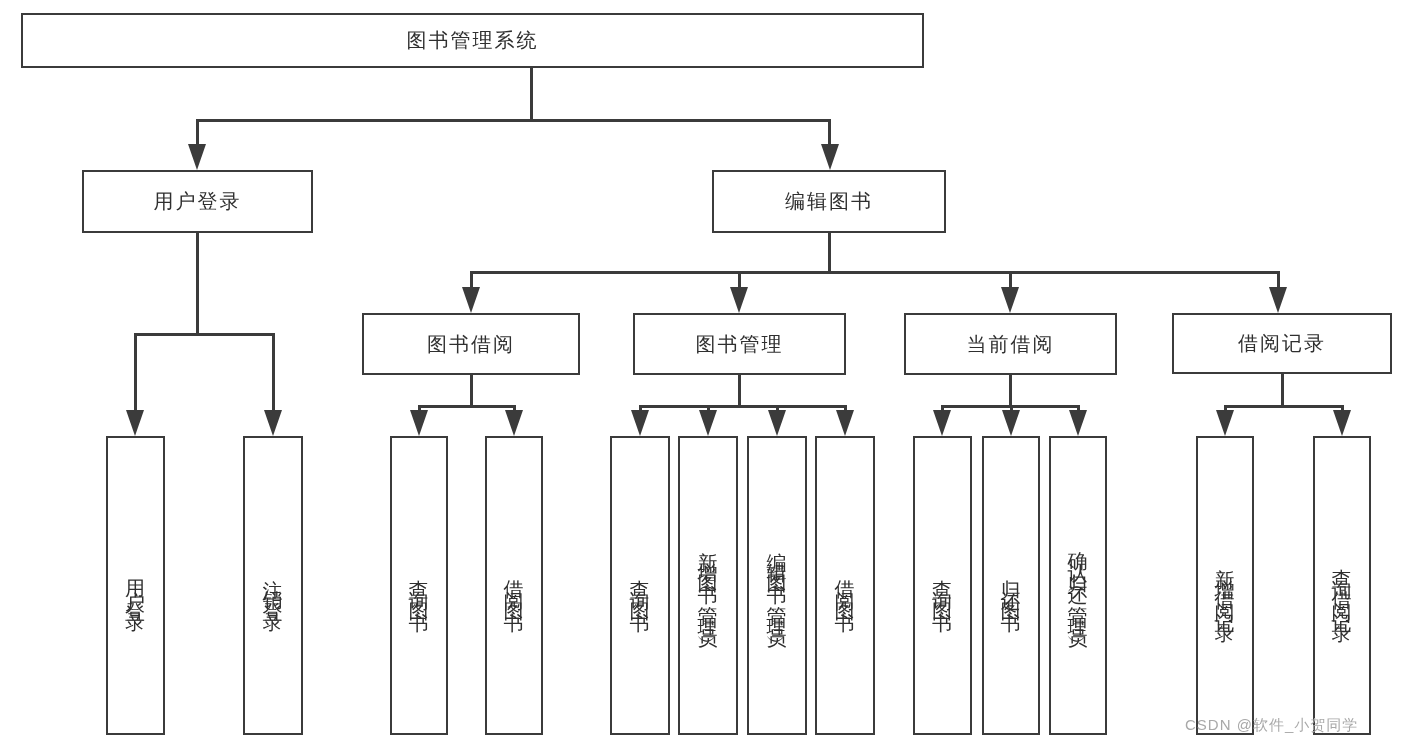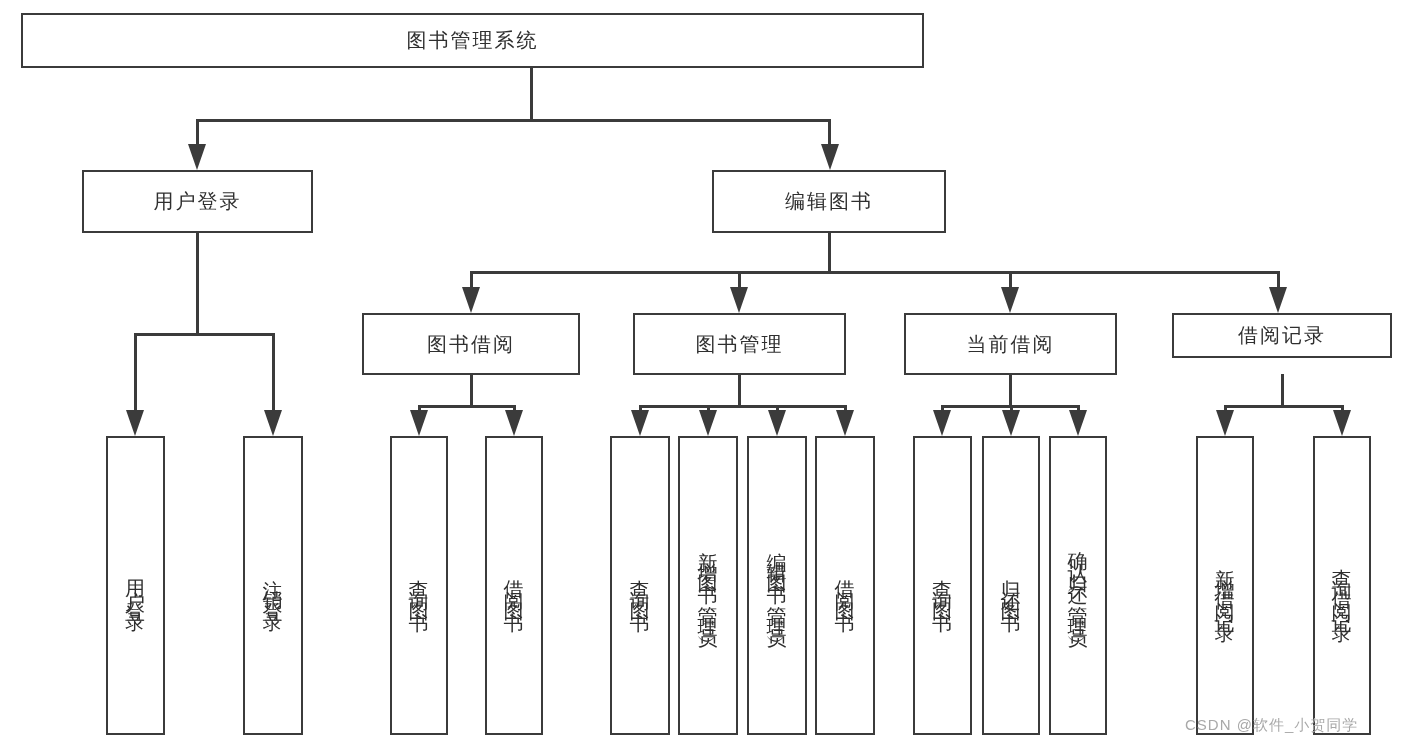--- a/index.html
+++ b/index.html
@@ -139,21 +139,21 @@
   </div>
 
   <div class="node hnode" style="left:633px;top:313px;width:213px;height:62px">
     <span>图书管理</span>
   </div>
 
   <div class="node hnode" style="left:904px;top:313px;width:213px;height:62px">
     <span>当前借阅</span>
   </div>
 
-  <div class="node hnode" style="left:1172px;top:313px;width:220px;height:45px">
+  <div class="node hnode" style="left:1172px;top:313px;width:220px;height:61px">
     <span>借阅记录</span>
   </div>
 
   <div class="node vnode" style="left:106px;width:59px">
     <span>用户登录</span>
   </div>
 
   <div class="node vnode" style="left:243px;width:60px">
     <span>注销登录</span>
   </div>

